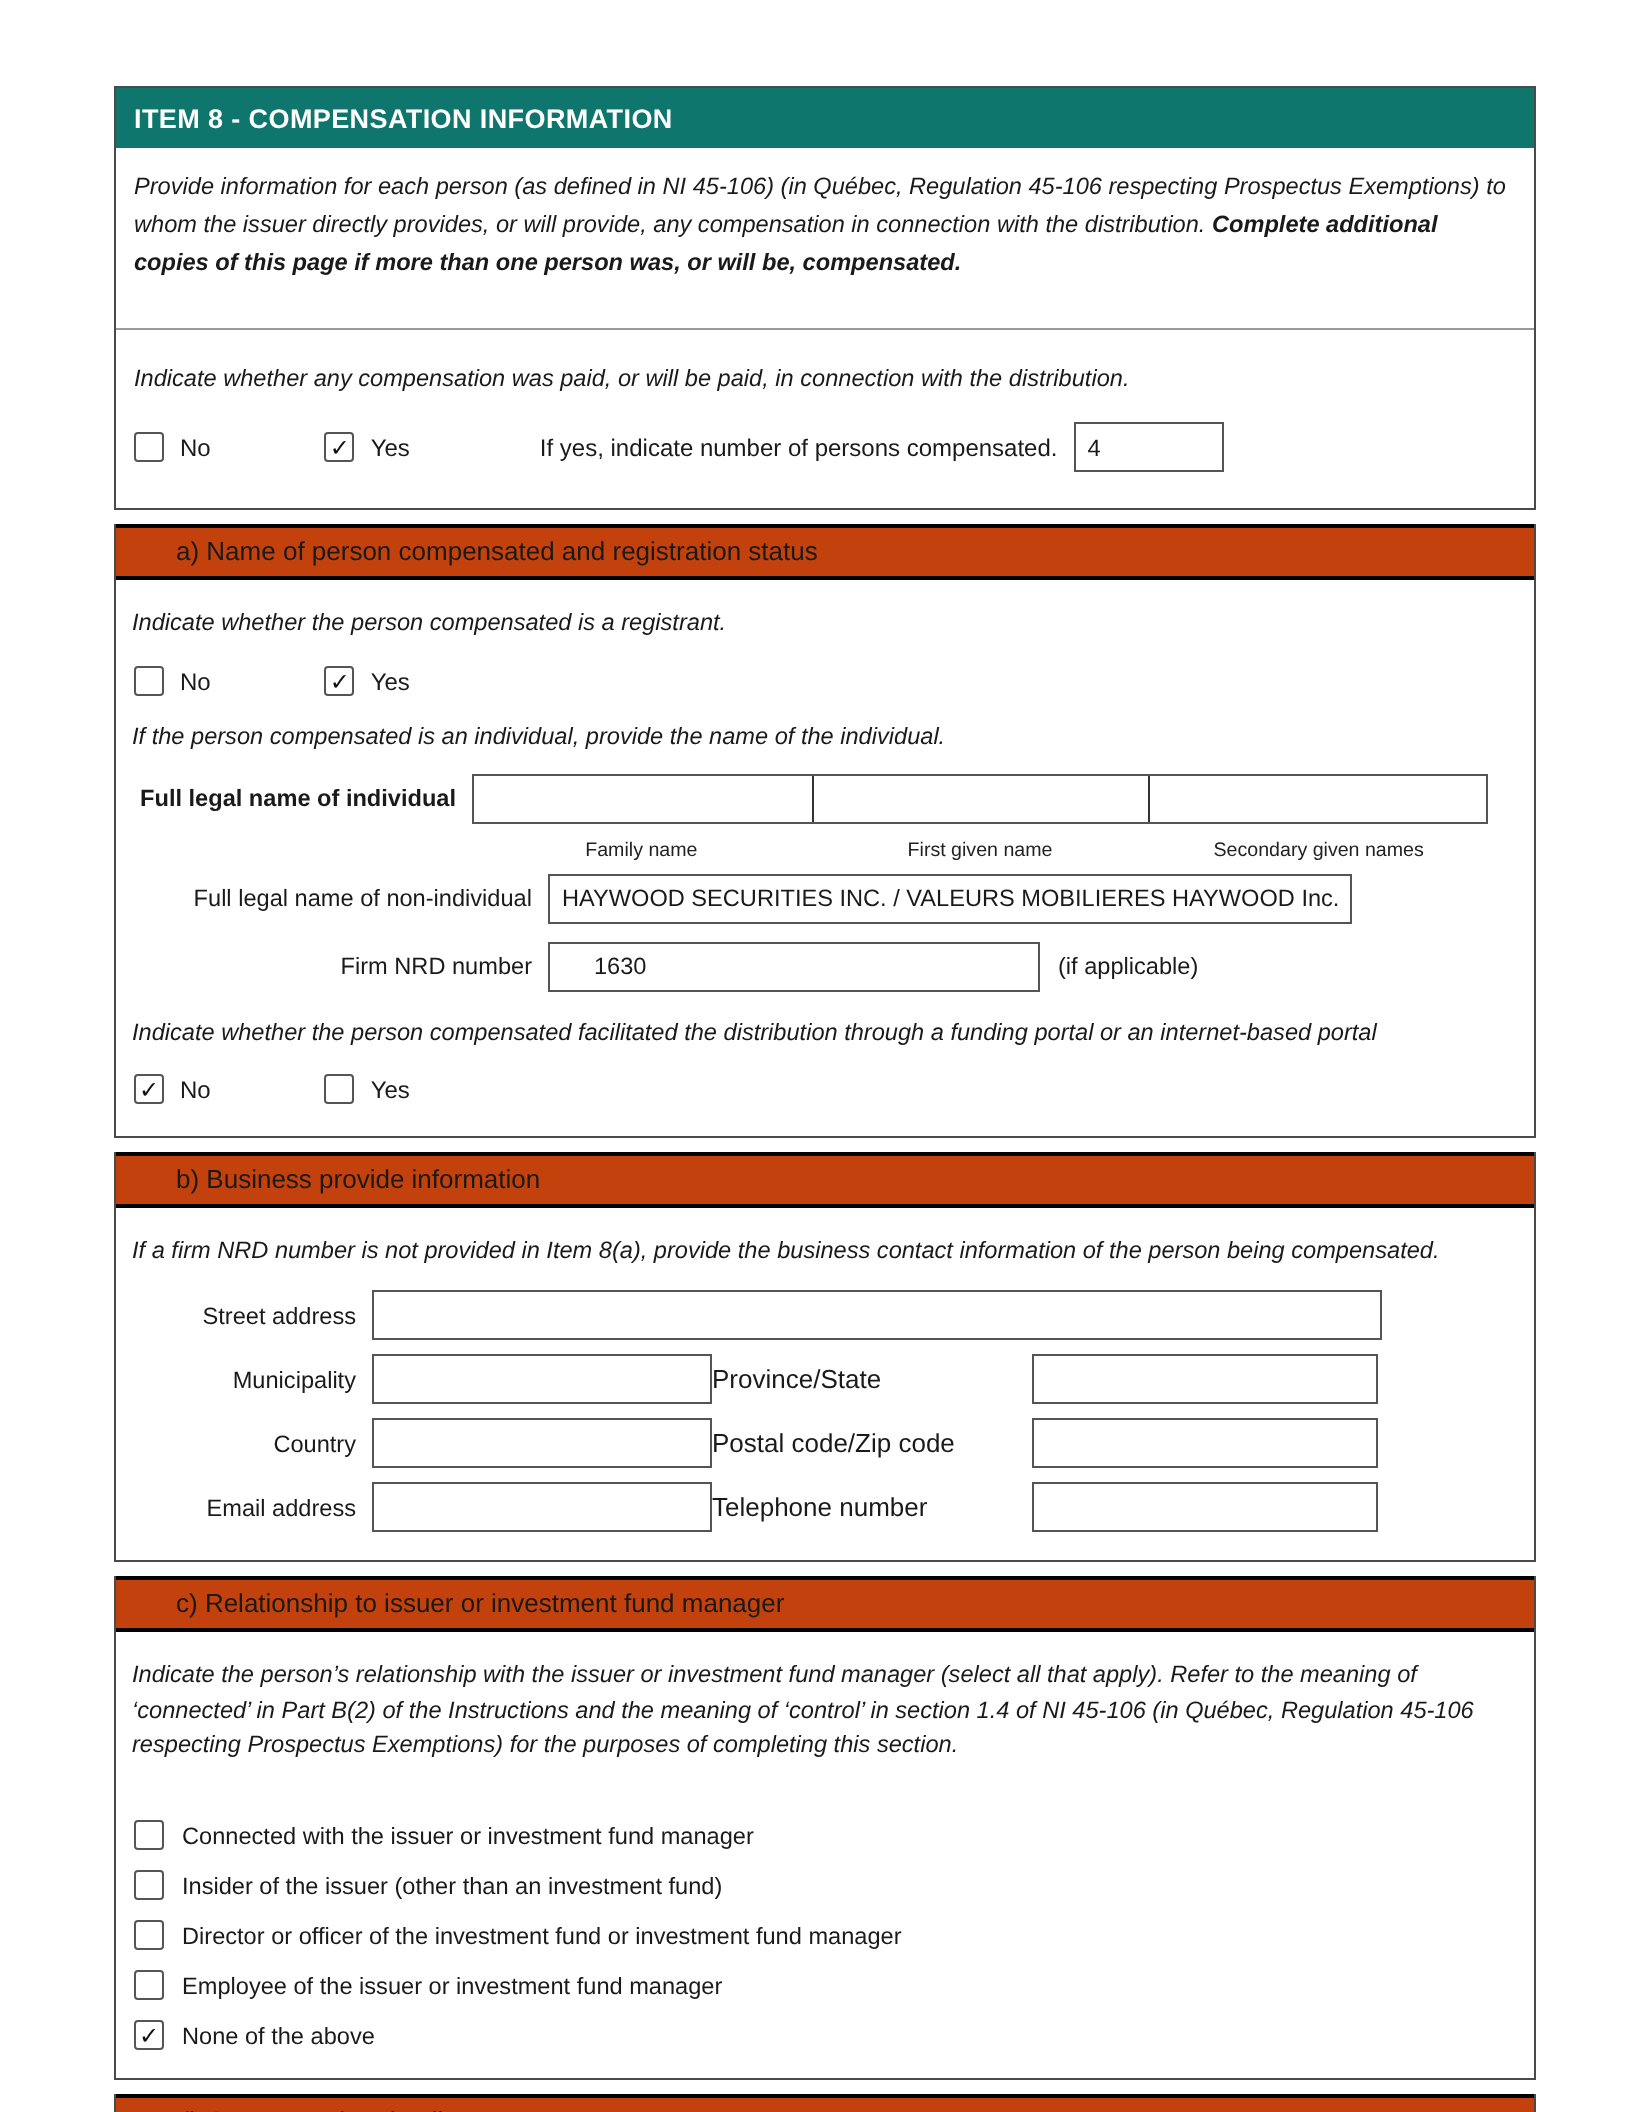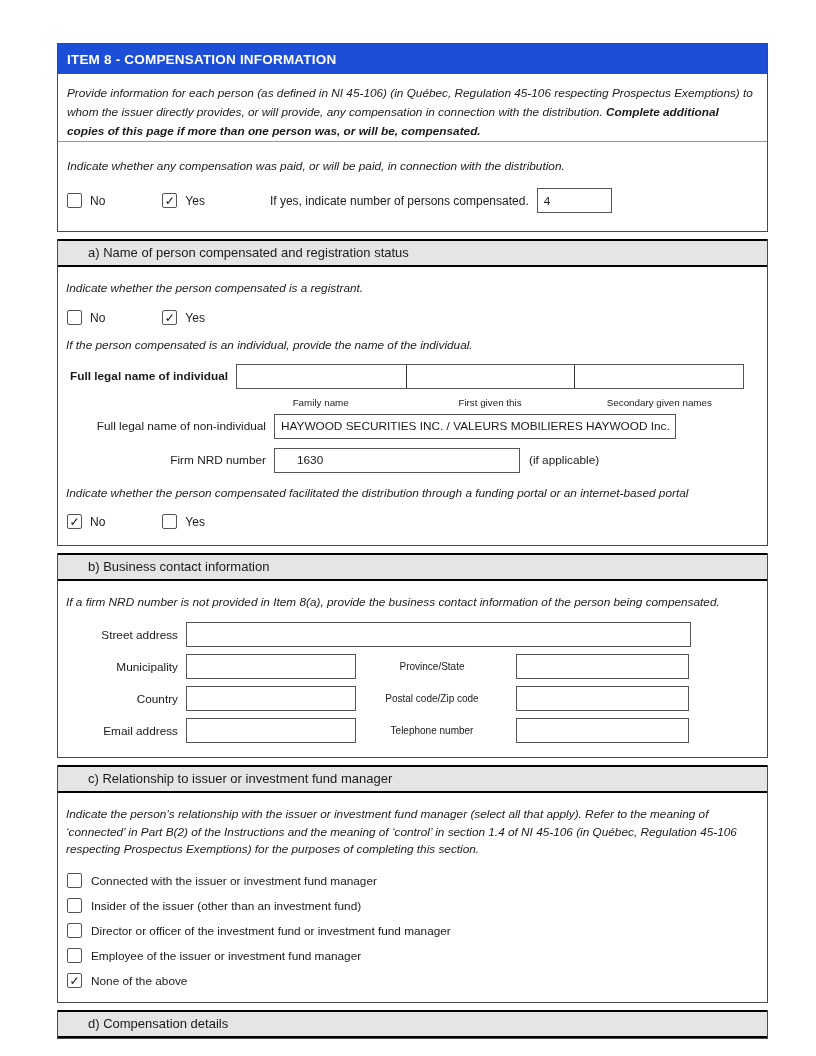--- a/index.html
+++ b/index.html
@@ -8,32 +8,32 @@
     font-family: "Liberation Sans", sans-serif;
     color: #1a1a1a;
     position: relative;
     height: 1056px;
   }
   .page { position: relative; width: 711px; margin: 43px 0 0 57px; }
 
   
   .box { border: 1px solid #4a4a4a; background: #fff; }
   .titlebar {
-    background: #1d4ed8;
+    background: #0f766e;
     color: #ffffff;
     font-weight: bold;
     font-size: 13.5px;
     letter-spacing: .2px;
     padding: 8px 9px 7px 9px;
   }
   .intro {
     font-style: italic;
     font-size: 11.8px;
     line-height: 1.6;
-    padding: 10px 9px 0 9px;
+    padding: 10px 9px 23px 9px;
     border-bottom: 1px solid #9a9a9a;
   }
   .intro b { font-weight: bold; }
   .q1 { padding: 16px 9px 18px 6px; }
 
   .prompt {
     font-style: italic;
     font-size: 11.8px;
     line-height: 1.5;
   }
@@ -63,21 +63,21 @@
     height: 25px;
     font-family: "Liberation Sans", sans-serif;
     font-size: 11.8px;
     color: #1a1a1a;
     padding: 0 6px;
   }
 
   
   .section { border: 1px solid #4a4a4a; border-top: none; margin-top: 7px; }
   .band {
-    background: #e5e5e5;
+    background: #c2410c;
     border-top: 2px solid #000;
     border-bottom: 2px solid #000;
     font-size: 13px;
     color: #1a1a1a;
     padding: 4px 8px 5px 30px;
   }
   .content { padding: 4px 8px 10px 6px; }
   .content .prompt { margin: 9px 0 9px 2px; }
   .content .cb-row { margin: 12px 0 12px 3px; }
 
@@ -103,21 +103,21 @@
   .name-sublabels span {
     flex: 1; text-align: center;
     font-size: 9.8px; color: #222;
   }
 
   .suffix { font-size: 11.8px; margin-left: 9px; }
 
   
   .contact-row { display: flex; align-items: center; margin: 7px 0; }
   .lbl-c1 { width: 122px; text-align: right; padding-right: 8px; font-size: 11.8px; flex: 0 0 auto; }
-  .lbl-c2 { width: 160px; text-align: center; padding-right: 8px; font-size: 10px; flex: 0 0 auto; margin-left: 0; }
+  .lbl-c2 { width: 160px; text-align: left; padding-right: 8px; font-size: 13px; flex: 0 0 auto; margin-left: 0; }
   .inp-c1 { width: 170px; }
   .inp-c2 { width: 173px; }
   .inp-street { width: 505px; }
 
   
   .opt-row { display: flex; align-items: center; margin: 10px 0 10px 3px; font-size: 11.8px; }
   .opt-row .cb-label { margin-left: 9px; }
 </style>
 </head>
 <body>
@@ -159,21 +159,21 @@
         <div class="name-grid">
           <div class="name-cell"></div>
           <div class="name-cell"></div>
           <div class="name-cell"></div>
         </div>
       </div>
       <div class="field-row" style="margin-top:0;">
         <span class="flabel" style="width:172px;"></span>
         <div class="name-sublabels">
           <span>Family name</span>
-          <span>First given this</span>
+          <span>First given name</span>
           <span>Secondary given names</span>
         </div>
       </div>
 
 
       <div class="field-row">
         <span class="flabel" style="width:210px;">Full legal name of non-individual</span>
         <input class="tinput" style="width: 402px;" value="HAYWOOD SECURITIES INC. / VALEURS MOBILIERES HAYWOOD Inc.">
       </div>
 
@@ -187,21 +187,21 @@
       <div class="cb-row" style="margin-bottom:6px;">
         <span class="cb checked">✓</span>
         <span class="cb-label">No</span>
         <span class="cb" style="margin-left:57px;"></span>
         <span class="cb-label">Yes</span>
       </div>
     </div>
   </div>
 
   <div class="section">
-    <div class="band">b) Business contact information</div>
+    <div class="band">b) Business provide information</div>
     <div class="content">
       <div class="prompt">If a firm NRD number is not provided in Item 8(a), provide the business contact information of the person being compensated.</div>
 
       <div class="contact-row" style="margin-top:10px;">
         <span class="lbl-c1">Street address</span>
         <input class="tinput inp-street" value="" style="">
       </div>
 
       <div class="contact-row">
         <span class="lbl-c1">Municipality</span>
@@ -224,21 +224,21 @@
         <input class="tinput inp-c2" value="" style="">
       </div>
     </div>
   </div>
 
   <div class="section">
     <div class="band">c) Relationship to issuer or investment fund manager</div>
     <div class="content">
       <div class="prompt">Indicate the person’s relationship with the issuer or investment fund manager (select all that apply). Refer to the meaning of ‘connected’ in Part B(2) of the Instructions and the meaning of ‘control’ in section 1.4 of NI 45-106 (in Québec, Regulation 45-106 respecting Prospectus Exemptions) for the purposes of completing this section.</div>
 
-      <div class="opt-row" style="margin-top:14px;text-align:center;">
+      <div class="opt-row" style="margin-top:28px;text-align:center;">
         <span class="cb"></span>
         <span class="cb-label">Connected with the issuer or investment fund manager</span>
       </div>
       <div class="opt-row">
         <span class="cb"></span>
         <span class="cb-label">Insider of the issuer (other than an investment fund)</span>
       </div>
       <div class="opt-row">
         <span class="cb"></span>
         <span class="cb-label">Director or officer of the investment fund or investment fund manager</span>

